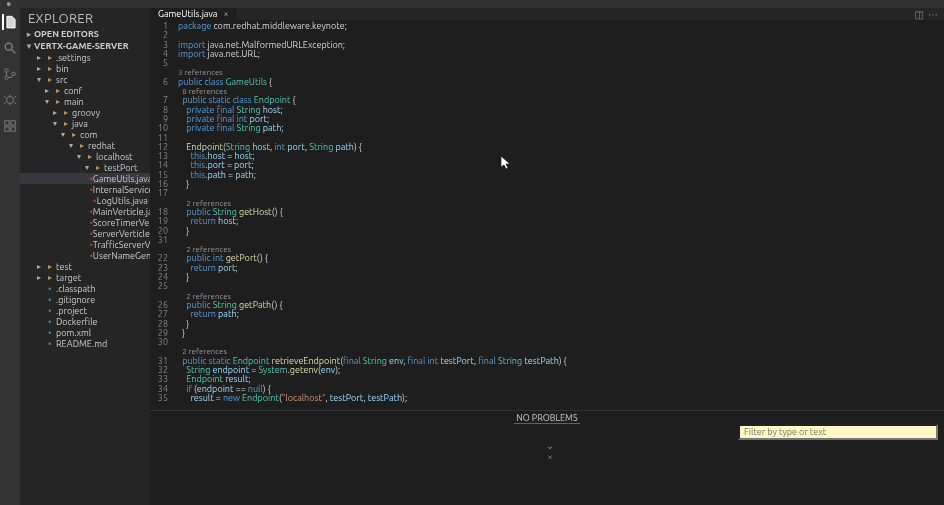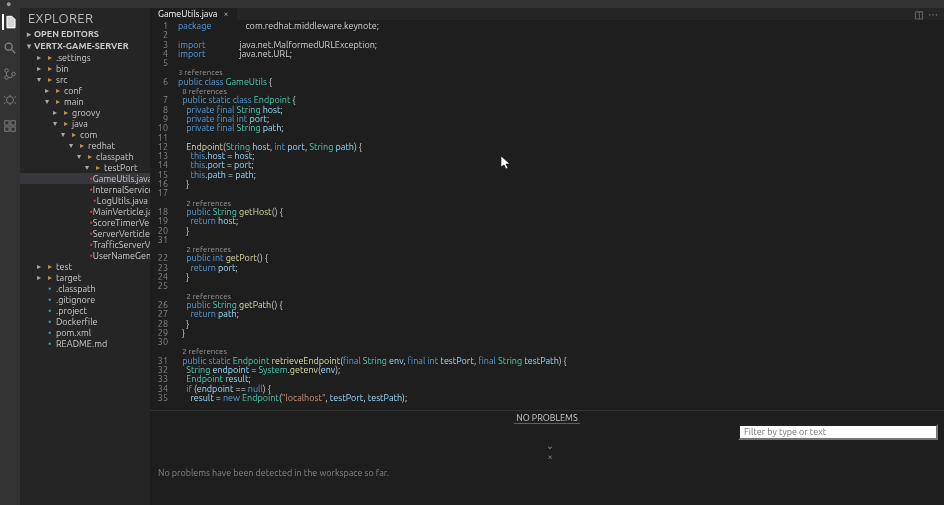--- a/index.html
+++ b/index.html
@@ -31,25 +31,25 @@
 .gutter { width:24px; text-align:right; color:#858585; padding:2px 6px 0 0; user-select:none; }
 .gutter div { height:9.3px; }
 .src { flex:1; padding:2px 0 0 4px; white-space:pre; color:#d4d4d4; }
 .src div { height:9.3px; }
 .lens { color:#999; font-size:8px; }
 .kw { color:#569cd6; }
 .ty { color:#4ec9b0; }
 .fn { color:#dcdcaa; }
 .st { color:#ce9178; }
 .fld { color:#9cdcfe;text-align:center; }
-.ns { color:#d4d4d4;margin-left:32px; }
+.ns { color:#d4d4d4; }
 .panel { height:95px; background:#1e1e1e; border-top:1px solid #333; display:flex; flex-direction:column; }
 .panel-hdr { display:flex; align-items:center; padding:2px 6px; font-size:9px;flex-direction:column; }
 .panel-hdr .tabp { color:#ccc; border-bottom:1px solid #007acc; padding:0 2px; }
-.panel-hdr .filter { margin-left:auto; background:#ffffff; color:#888; padding:1px 4px; width:200px; font-size:9px; }
+.panel-hdr .filter { margin-left:auto; background:#fef9c3; color:#888; padding:1px 4px; width:200px; font-size:9px; }
 .panel-hdr .picon { color:#858585; margin-left:6px; font-size:10px; }
 .panel-body { padding:4px 8px; color:#858585; font-size:9px; }
 .cursor { position:absolute; width:6px; height:10px; pointer-events:none; }
 svg { display:block; }
 </style>
 </head>
 <body>
 
 <div class="titlebar">
   <span style="position:absolute;left:6px;">●</span>
@@ -144,21 +144,21 @@
           <span class="fname">com</span>
         </div>
         <div class="tree-row" style="padding-left: 46px;">
           <span class="chev">▾</span>
           <span class="ficon fdir">▸</span>
           <span class="fname">redhat</span>
         </div>
         <div class="tree-row" style="padding-left: 54px;">
           <span class="chev">▾</span>
           <span class="ficon fdir">▸</span>
-          <span class="fname">classpath</span>
+          <span class="fname">localhost</span>
         </div>
         <div class="tree-row" style="padding-left: 62px;">
           <span class="chev">▾</span>
           <span class="ficon fdir">▸</span>
           <span class="fname">testPort</span>
         </div>
         <div class="tree-row sel" style="padding-left: 70px;">
           <span class="chev"></span>
           <span class="ficon fjava">▪</span>
           <span class="fname">GameUtils.java</span>
@@ -298,21 +298,20 @@
         </div>
       <div class="src" id="src"><div><span class="kw">package</span> <span class="ns">com.redhat.middleware.keynote</span>;</div><div></div><div><span class="kw">import</span> <span class="ns">java.net.MalformedURLException</span>;</div><div><span class="kw">import</span> <span class="ns">java.net.URL</span>;</div><div></div><div><span class="lens">3 references</span></div><div><span class="kw">public</span> <span class="kw">class</span> <span class="ty">GameUtils</span> {</div><div>  <span class="lens">8 references</span></div><div>  <span class="kw">public</span> <span class="kw">static</span> <span class="kw">class</span> <span class="ty">Endpoint</span> {</div><div>    <span class="kw">private</span> <span class="kw">final</span> <span class="ty">String</span> <span class="fld">host</span>;</div><div>    <span class="kw">private</span> <span class="kw">final</span> <span class="kw">int</span> <span class="fld">port</span>;</div><div>    <span class="kw">private</span> <span class="kw">final</span> <span class="ty">String</span> <span class="fld">path</span>;</div><div></div><div>    <span class="fn">Endpoint</span>(<span class="ty">String</span> <span class="fld">host</span>, <span class="kw">int</span> <span class="fld">port</span>, <span class="ty">String</span> <span class="fld">path</span>) {</div><div>      <span class="kw">this</span>.<span class="fld">host</span> = <span class="fld">host</span>;</div><div>      <span class="kw">this</span>.<span class="fld">port</span> = <span class="fld">port</span>;</div><div>      <span class="kw">this</span>.<span class="fld">path</span> = <span class="fld">path</span>;</div><div>    }</div><div></div><div>    <span class="lens">2 references</span></div><div>    <span class="kw">public</span> <span class="ty">String</span> <span class="fn">getHost</span>() {</div><div>      <span class="kw">return</span> <span class="fld">host</span>;</div><div>    }</div><div></div><div>    <span class="lens">2 references</span></div><div>    <span class="kw">public</span> <span class="kw">int</span> <span class="fn">getPort</span>() {</div><div>      <span class="kw">return</span> <span class="fld">port</span>;</div><div>    }</div><div></div><div>    <span class="lens">2 references</span></div><div>    <span class="kw">public</span> <span class="ty">String</span> <span class="fn">getPath</span>() {</div><div>      <span class="kw">return</span> <span class="fld">path</span>;</div><div>    }</div><div>  }</div><div></div><div>  <span class="lens">2 references</span></div><div>  <span class="kw">public</span> <span class="kw">static</span> <span class="ty">Endpoint</span> <span class="fn">retrieveEndpoint</span>(<span class="kw">final</span> <span class="ty">String</span> <span class="fld">env</span>, <span class="kw">final</span> <span class="kw">int</span> <span class="fld">testPort</span>, <span class="kw">final</span> <span class="ty">String</span> <span class="fld">testPath</span>) {</div><div>    <span class="ty">String</span> <span class="fld">endpoint</span> = <span class="ty">System</span>.<span class="fn">getenv</span>(<span class="fld">env</span>);</div><div>    <span class="ty">Endpoint</span> <span class="fld">result</span>;</div><div>    <span class="kw">if</span> (<span class="fld">endpoint</span> == <span class="kw">null</span>) {</div><div>      <span class="fld">result</span> = <span class="kw">new</span> <span class="ty">Endpoint</span>(<span class="st">"localhost"</span>, <span class="fld">testPort</span>, <span class="fld">testPath</span>);</div></div>
     </div>
     <div class="panel">
       <div class="panel-hdr">
         <span class="tabp">NO PROBLEMS</span>
         <input class="filter" placeholder="Filter by type or text" style="">
         <span class="picon">⌄</span>
         <span class="picon">×</span>
       </div>
-      <div class="panel-body">No problems have been detected in the workspace so far.</div>
     </div>
   </div>
 </div>
 
 <div class="cursor" style="left:501px;top:156px;">
   <svg width="10" height="14" viewBox="0 0 10 14">
       <path d="M0 0l0 11 3-2 2 4 2-1-2-4 4 0z" fill="#fff" stroke="#000" stroke-width=".6"></path>
     </svg>
 </div>
 

